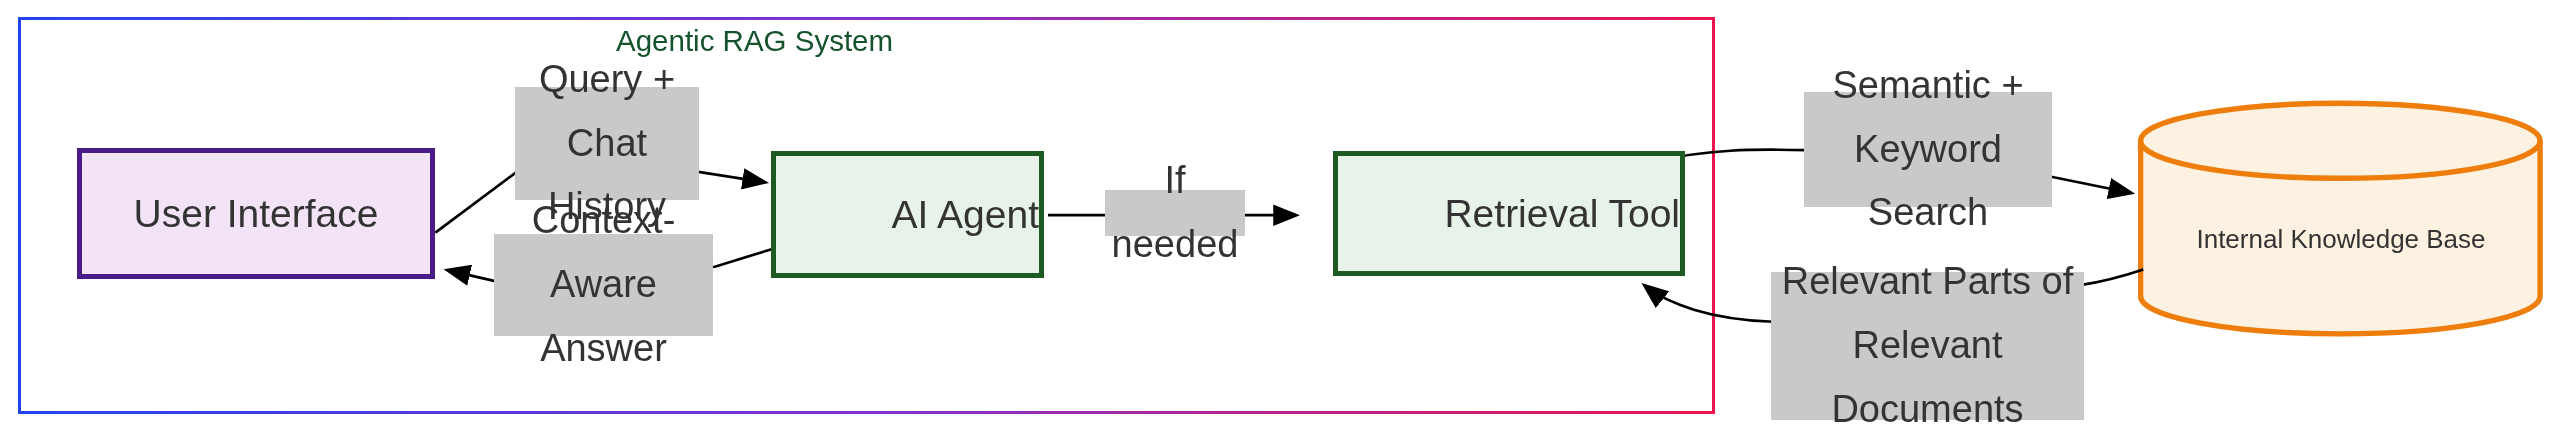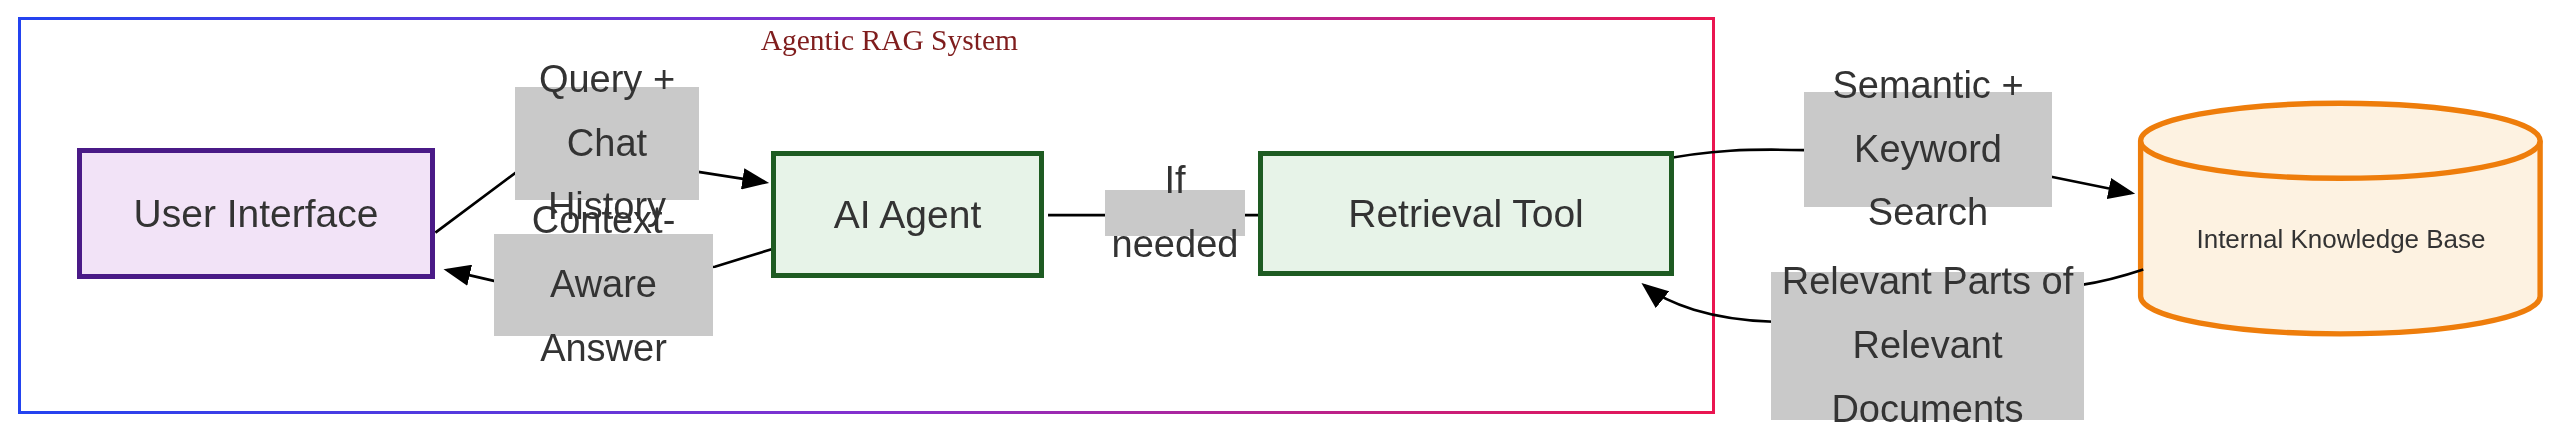--- a/index.html
+++ b/index.html
@@ -19,25 +19,24 @@
       var(--container-border-start),
       var(--container-border-mid) 50%,
       var(--container-border-end)) 1;
     box-sizing: border-box;
     background: transparent;
   }
 
   .diagram-title {
     position: absolute;
     left: 616px; top: 24px; width: 402px;
-    text-align: right;
+    text-align: left;
     font-size: 29.5px;
-    color: #7f1d1d;
+    color: #14532d;
     white-space: nowrap;
-    font-family: Liberation Serif, serif;
   }
 
   svg.edges {
     position: absolute; left: 0; top: 0;
     width: 2576px; height: 431px;
     pointer-events: none;
   }
   svg.edges path.edge {
     fill: none;
     stroke: var(--edge-color);
@@ -57,20 +56,21 @@
     color: var(--text-color);
     text-align: center;
   }
   .node.purple {
     background: var(--purple-fill);
     border: 5.4px solid var(--purple-border);
   }
   .node.green {
     background: var(--green-fill);
     border: 5.4px solid var(--green-border);
+    justify-content: flex-end;
   }
 
   .edge-label {
     position: absolute;
     box-sizing: border-box;
     display: flex; align-items: center; justify-content: center;
     background: var(--label-bg);
     color: var(--text-color);
     font-size: 38px;
     line-height: 1.68;
@@ -128,20 +128,20 @@
 Relevant Documents</div>
 
   <div class="node purple" style="left:77px; top:148px; width:358px; height:131px;">
     <span>User Interface</span>
   </div>
 
   <div class="node green" style="left:771px; top:151px; width:273px; height:127px;">
     <span>AI Agent</span>
   </div>
 
-  <div class="node green" style="left:1258px; top:151px; width:416px; height:125px;">
+  <div class="node green" style="left:1333px; top:151px; width:352px; height:125px;">
     <span>Retrieval Tool</span>
   </div>
 
   <div class="kb-text">Internal Knowledge Base</div>
 
 </div>
 
 
 </body></html>

